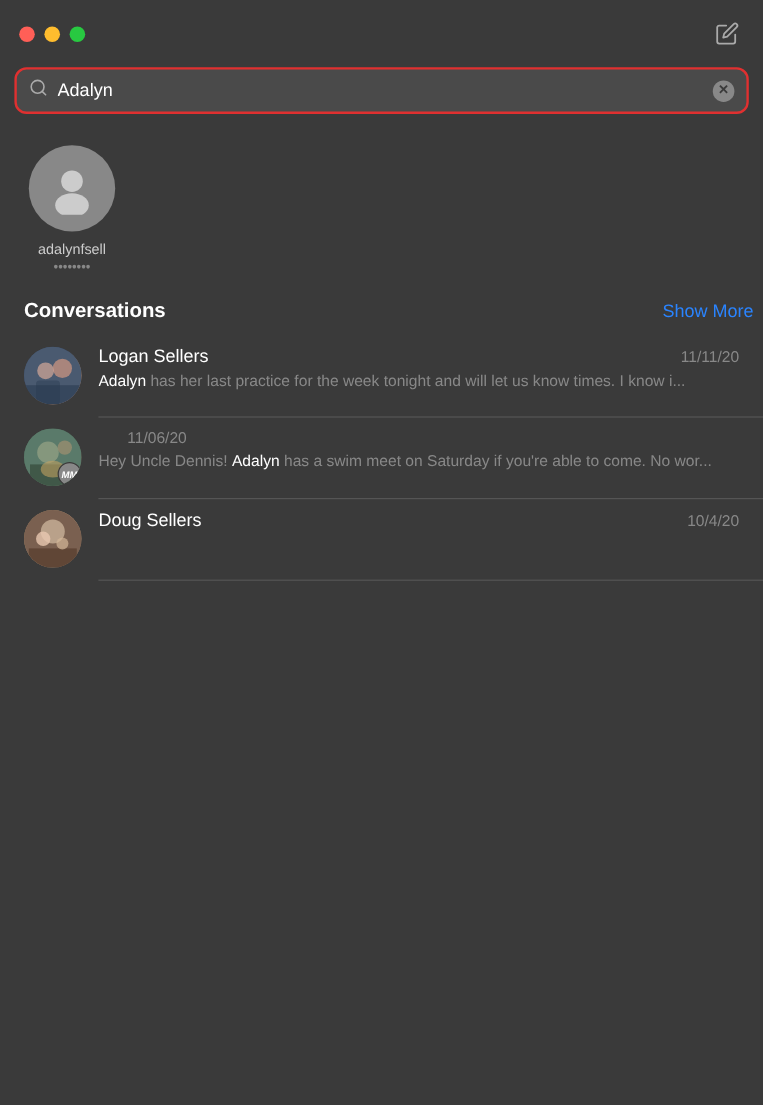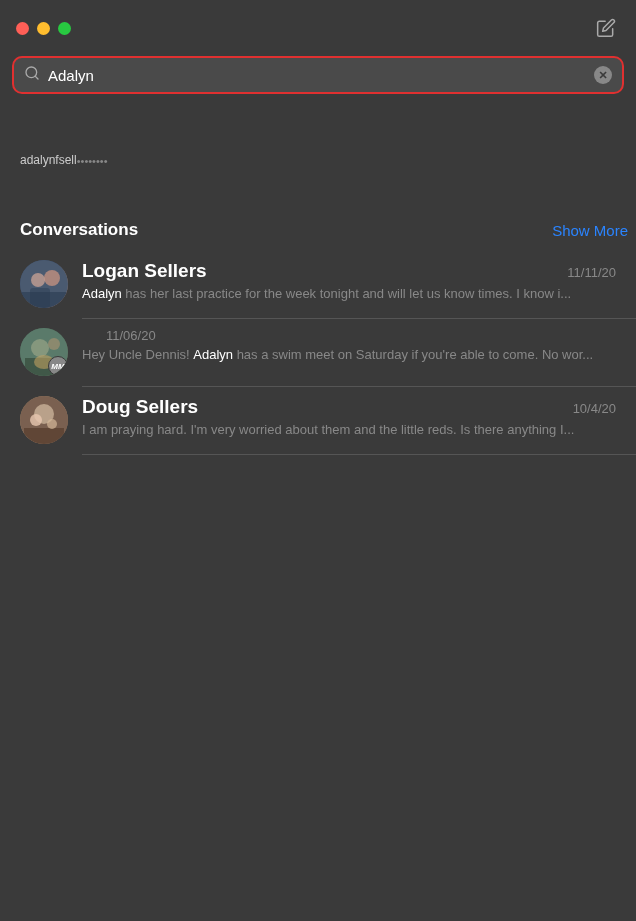--- a/index.html
+++ b/index.html
@@ -101,21 +101,21 @@
       line-height: 1;
     }
 
     
     .contact-section {
       padding: 10px 20px 16px 20px;
     }
 
     .contact-avatar-wrap {
       display: flex;
-      flex-direction: row;
+      flex-direction: column;
       align-items: center;
       width: 80px;
     }
 
     .contact-avatar {
       width: 72px;
       height: 72px;
       border-radius: 50%;
       background: #888888;
       display: flex;
@@ -235,22 +235,22 @@
     }
 
     .conv-top-row {
       display: flex;
       justify-content: space-between;
       align-items: baseline;
       margin-bottom: 3px;
     }
 
     .conv-name {
-      font-size: 19px;
-      font-weight: 700;
+      font-size: 15px;
+      font-weight: 400;
       color: #ffffff;
     }
 
     .conv-date {
       font-size: 13px;
       color: #888888;
       flex-shrink: 0;
       margin-left: 24px;
     }
 
@@ -373,19 +373,16 @@
 
         <circle cx="16" cy="24" r="6" fill="#e8c8b0" opacity="0.8"></circle>
         <circle cx="32" cy="28" r="5" fill="#d4b898" opacity="0.7"></circle>
       </svg>
     </div>
     <div class="conv-content">
       <div class="conv-top-row">
         <span class="conv-name">Doug Sellers</span>
         <span class="conv-date">10/4/20</span>
       </div>
-      <div class="conv-preview">
-        I am praying hard. I'm very worried about them and the little reds. Is there anything I...
-      </div>
     </div>
   </div>
 
 </div>
 
 </body></html>

